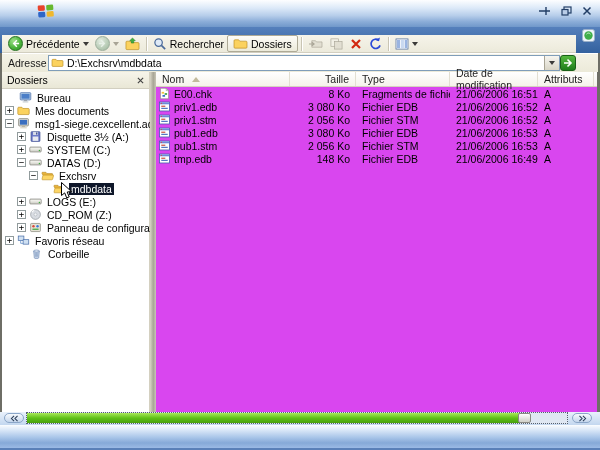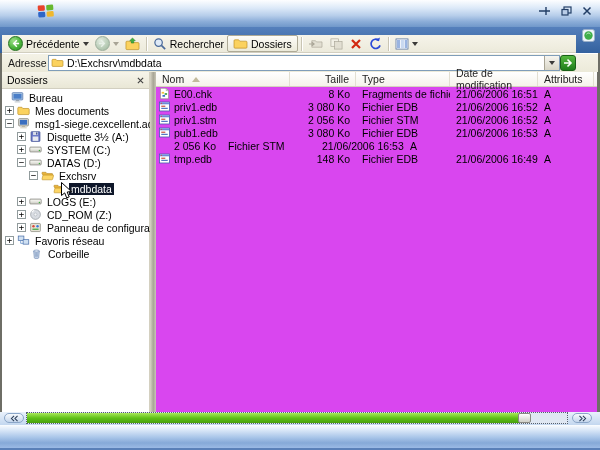--- a/index.html
+++ b/index.html
@@ -258,21 +258,21 @@
     <div class="treepanel">
       <div class="treeheader">
         <span>Dossiers</span>
         <span>
           <svg width="7" height="7" viewBox="0 0 8 8">
               <path d="M1 1l6 6M7 1L1 7" stroke="#444" stroke-width="1.3"></path>
             </svg>
         </span>
       </div>
       <div class="tree">
-          <div class="tree-row" style="padding-left: 9px;">
+          <div class="tree-row" style="padding-left: 17px;">
             <span class="tree-icon">
               <svg viewBox="0 0 16 16" width="13" height="13">
                 <rect x="1.5" y="2" width="13" height="9" rx="1" fill="#b8cfe8" stroke="#3a62a0" stroke-width=".8"></rect>
                 <rect x="3" y="3.5" width="10" height="6" fill="#4a7ec8"></rect>
                 <rect x="6" y="11" width="4" height="1.6" fill="#9aa4ae"></rect>
                 <rect x="4.5" y="12.8" width="7" height="1.3" fill="#c0c8d0"></rect>
               </svg>
             </span>
             <span class="tree-label">Bureau</span>
           </div>
@@ -496,20 +496,32 @@
                 </svg>
               </span>
               <span>pub1.edb</span>
             </div>
             <div class="cell col-size">3 080 Ko</div>
             <div class="cell col-type">Fichier EDB</div>
             <div class="cell col-date">21/06/2006 16:53</div>
             <div class="cell col-attr">A</div>
           </div>
           <div class="filerow">
+            <div class="cell col-name">
+              <span class="fileicon">
+                <svg viewBox="0 0 16 16">
+                  <rect x="2" y="2.5" width="12" height="11" fill="#fff" stroke="#3a5aa8" stroke-width=".9"></rect>
+                  <rect x="2.5" y="3" width="11" height="2.3" fill="#6a8ad8"></rect>
+                  <circle cx="4.2" cy="4.1" r=".8" fill="#e04a3a"></circle>
+                  <rect x="4" y="7" width="5" height="1.3" fill="#c03a2a"></rect>
+                  <rect x="4" y="9.6" width="8" height="1.3" fill="#3a62b8"></rect>
+                </svg>
+              </span>
+              <span>pub1.stm</span>
+            </div>
             <div class="cell col-size">2 056 Ko</div>
             <div class="cell col-type">Fichier STM</div>
             <div class="cell col-date">21/06/2006 16:53</div>
             <div class="cell col-attr">A</div>
           </div>
           <div class="filerow">
             <div class="cell col-name">
               <span class="fileicon">
                 <svg viewBox="0 0 16 16">
                   <rect x="2" y="2.5" width="12" height="11" fill="#fff" stroke="#3a5aa8" stroke-width=".9"></rect>

